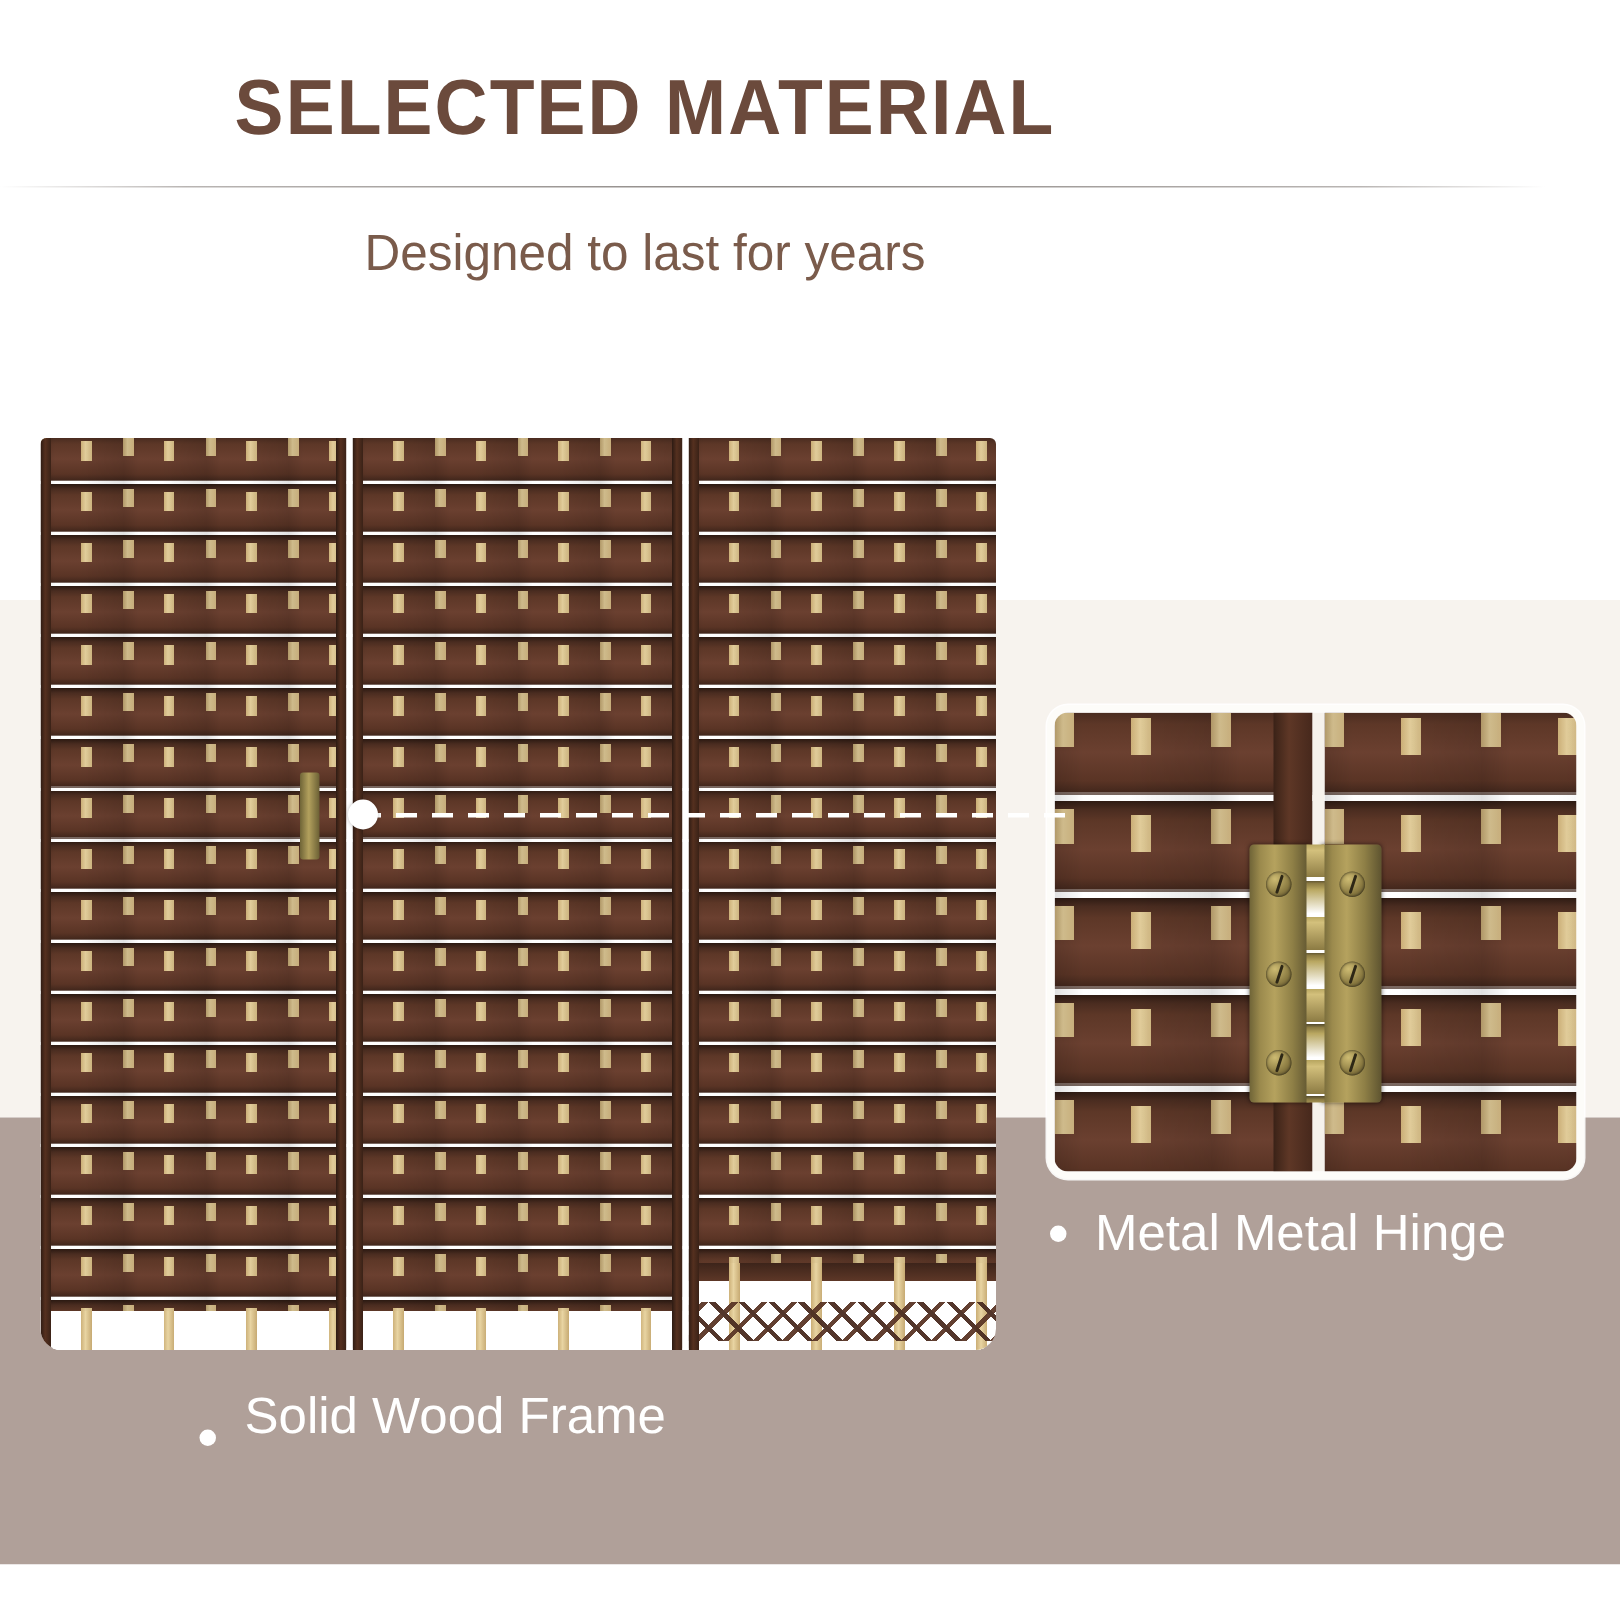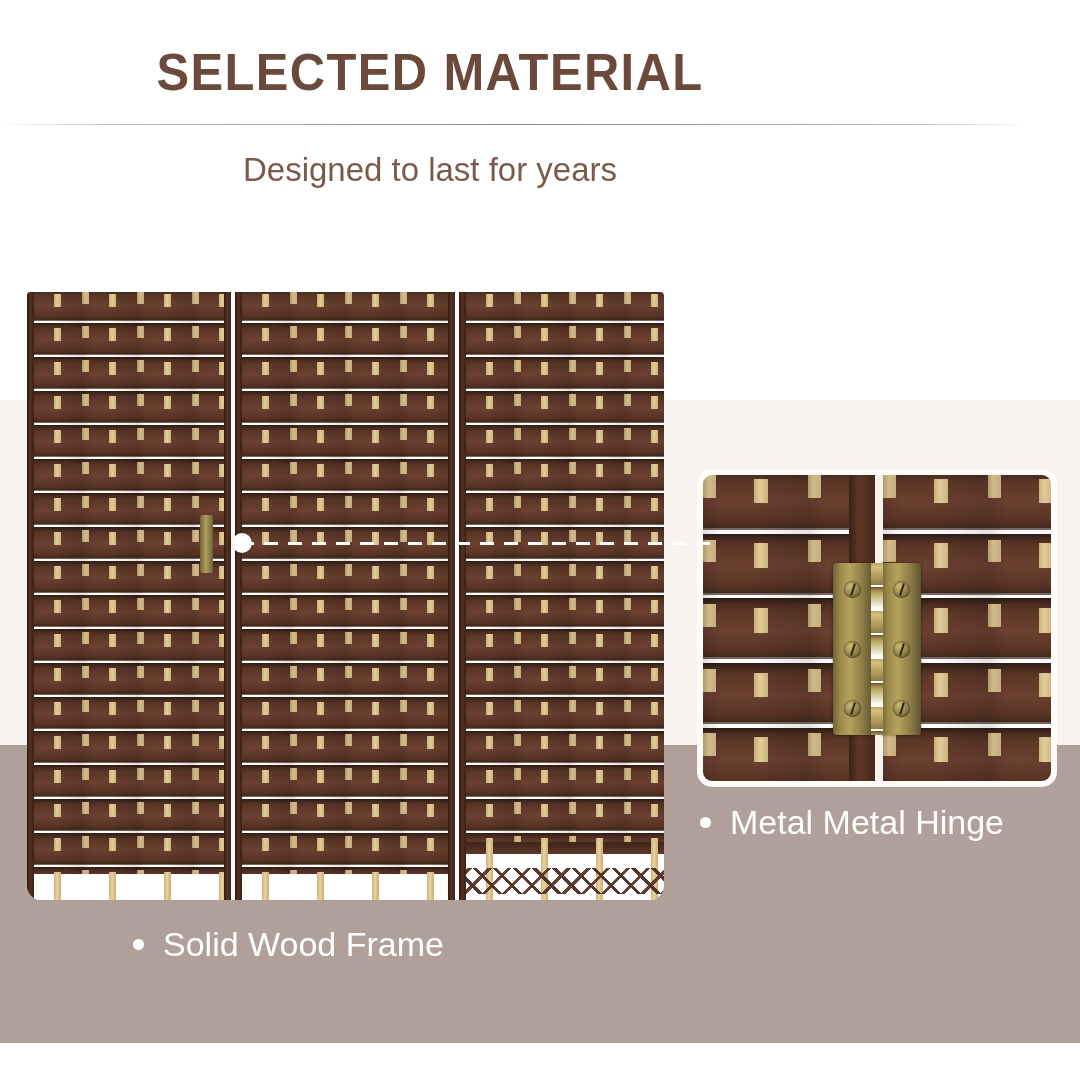--- a/index.html
+++ b/index.html
@@ -241,21 +241,21 @@
     color:#ffffff;
     font-size:34px;
     display:flex; align-items:center;
     white-space:nowrap;
   }
   .caption .bullet {
     width:11px; height:11px; border-radius:50%;
     background:#ffffff; margin-right:19px; flex:none;
   }
   #caption-hinge { left:700px; top:803px; }
-  #caption-frame { left:133px; top:925px; }
+  #caption-frame { left:133px; top:925px;align-items:flex-end; }
 </style>
 </head>
 <body>
 
 <div id="bands">
   <div class="band" id="band-white"></div>
   <div class="band" id="band-cream"></div>
   <div class="band" id="band-taupe"></div>
   <div class="band" id="band-foot"></div>
 </div>

